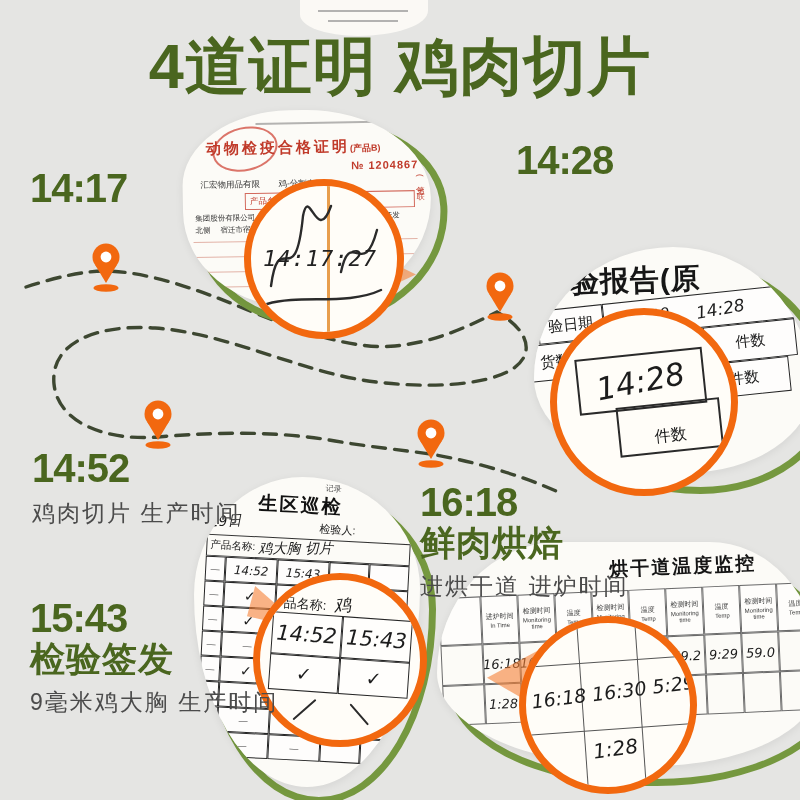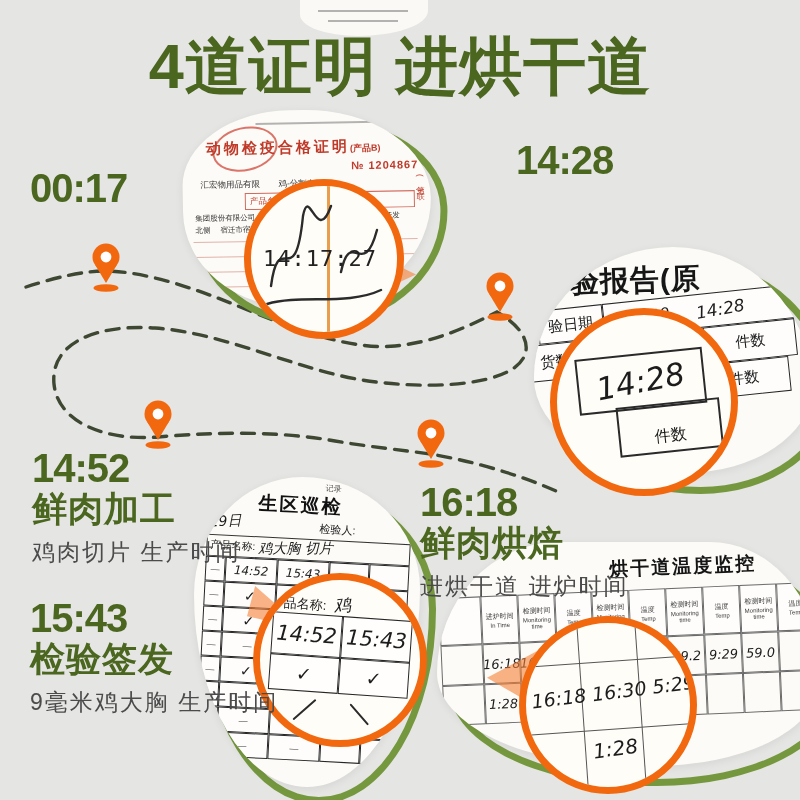--- a/index.html
+++ b/index.html
@@ -73,21 +73,21 @@
       <path d="M-10.8 -18 L0 0 L10.8 -18 Z" fill="#f2680f"></path>
       <circle cx="0" cy="-26" r="5.4" fill="#fff"></circle>
     </g>
   </svg>
 
   <div class="abs" style="left:300px;top:0;width:128px;height:36px;background:#fbf9f5;border-radius:0 0 55% 45%/0 0 70% 60%;z-index:2;">
     <div class="grayline" style="left:18px;top:10px;width:90px;"></div>
     <div class="grayline" style="left:28px;top:20px;width:70px;"></div>
   </div>
 
-  <div class="page-title">4道证明 进烘干道</div>
+  <div class="page-title">4道证明 鸡肉切片</div>
 
   <div class="doc-outline" style="left:194px;top:120px;width:240px;height:192px;border-radius:50% 50% 52% 48%/46% 46% 56% 52%;transform:rotate(-3deg);"></div>
   <div class="doc" style="left:183px;top:110px;width:248px;height:197px;border-radius:46% 54% 52% 48%/40% 48% 58% 52%;transform:rotate(-1deg);">
     <div class="grayline" style="left:74px;top:12px;width:120px;"></div>
     <div class="abs" style="left:30px;top:16px;width:62px;height:40px;border:2.5px solid rgba(205,60,45,.7);border-radius:50%;transform:rotate(-12deg);"></div>
     <div class="abs red" style="left:24px;top:28px;font-size:15px;font-weight:bold;letter-spacing:3px;white-space:nowrap;">
       <span>动物检疫合格证明</span><span style="font-size:9px;letter-spacing:0;">(产品B)</span>
     </div>
     <div class="abs red" style="right:12px;top:50px;font-size:11px;font-weight:bold;letter-spacing:1px;">№ 1204867</div>
     <div class="abs" style="left:18px;top:68px;font-size:8.5px;color:#333;white-space:nowrap;">
@@ -108,21 +108,21 @@
     <div class="formline" style="left:10px;top:160px;width:224px;"></div>
     <div class="formline" style="left:10px;top:175px;width:224px;"></div>
     <div class="abs vert-red" style="right:6px;top:66px;">(第二联)</div>
     <div class="abs" style="right:28px;bottom:10px;font-size:9px;color:#222;letter-spacing:8px;">月 日</div>
     <div class="vline-orange" style="left:134px;top:92px;height:100px;"></div>
     <svg class="abs" style="right:16px;bottom:20px;" width="72" height="36">
       <path d="M6 24 C16 8 22 28 32 14 C40 4 44 26 56 18 M20 30 C34 24 50 30 66 24" fill="none" stroke="#1e1e1e" stroke-width="1.6" stroke-linecap="round"></path>
     </svg>
   </div>
   <div class="tri" style="left:360px;top:236px;width:56px;height:62px;clip-path:polygon(0 18%,100% 62%,10% 100%);"></div>
-  <div class="mag" style="left:244px;top:179px;width:146px;height:146px;">
+  <div class="mag" style="left:244px;top:179px;width:146px;height:146px;font-style:italic;">
     <div class="vline-orange" style="left:76px;top:0;height:146px;"></div>
     <svg class="abs" style="left:0;top:0;" width="146" height="146">
       <path d="M20 100 C28 40 44 110 52 30 C58 -2 66 60 80 20 M90 86 C100 40 112 96 126 44 M16 118 C50 108 96 120 130 104" fill="none" stroke="#2b2b2b" stroke-width="2.4" stroke-linecap="round"></path>
     </svg>
     <div class="abs" style="left:12px;top:60px;font-size:22px;color:#222;font-family:'DejaVu Sans Mono',monospace;letter-spacing:1px;">14:17:27</div>
   </div>
 
   <div class="doc-outline" style="left:546px;top:260px;width:272px;height:220px;border-radius:50% 50% 46% 54%/55% 58% 42% 45%;"></div>
   <div class="doc" style="left:534px;top:247px;width:278px;height:226px;border-radius:50% 50% 46% 54%/58% 62% 38% 42%;">
     <div class="abs" style="left:36px;top:14px;font-size:29px;font-weight:bold;color:#161616;letter-spacing:1px;transform:rotate(-2deg);">验报告(原</div>
@@ -323,28 +323,27 @@
       <div class="abs" style="left:0;top:38px;width:164px;border-top:1.5px solid #555;"></div>
       <div class="abs" style="left:0;top:106px;width:164px;border-top:1.5px solid #555;"></div>
       <div class="abs" style="left:56px;top:0;height:164px;border-left:1.5px solid #555;"></div>
       <div class="abs" style="left:114px;top:0;height:164px;border-left:1.5px solid #555;"></div>
       <div class="abs hw" style="left:6px;top:58px;font-size:19px;white-space:nowrap;transform:rotate(-3deg);">16:18 16:30 5:29</div>
       <div class="abs hw" style="left:64px;top:114px;font-size:20px;transform:rotate(-4deg);">1:28</div>
     </div>
   </div>
 
   <div class="stage stage1" style="left:30px;top:168px;">
-    <div class="t">00:17</div>
+    <div class="t">14:17</div>
   </div>
   <div class="stage" style="left:516px;top:140px;">
     <div class="t">14:28</div>
   </div>
   <div class="stage" style="left:32px;top:448px;">
     <div class="t">14:52</div>
-    <div class="n">鲜肉加工</div>
     <div class="d">鸡肉切片 生产时间</div>
   </div>
   <div class="stage" style="left:30px;top:598px;">
     <div class="t">15:43</div>
     <div class="n">检验签发</div>
     <div class="d">9毫米鸡大胸 生产时间</div>
   </div>
   <div class="stage" style="left:420px;top:482px;">
     <div class="t">16:18</div>
     <div class="n">鲜肉烘焙</div>

